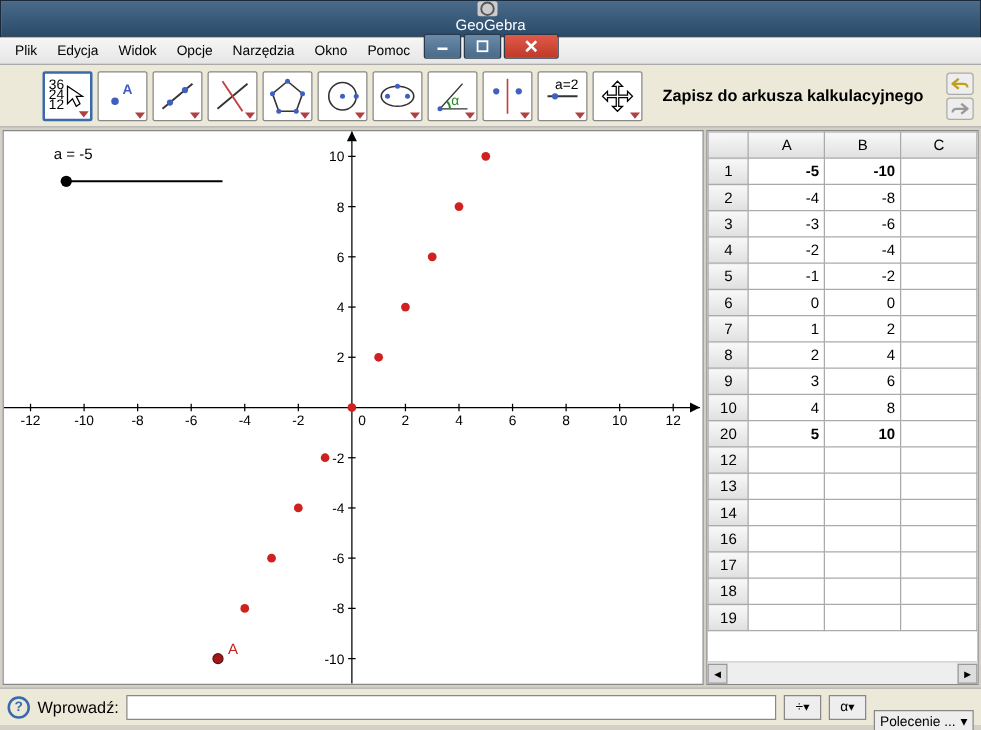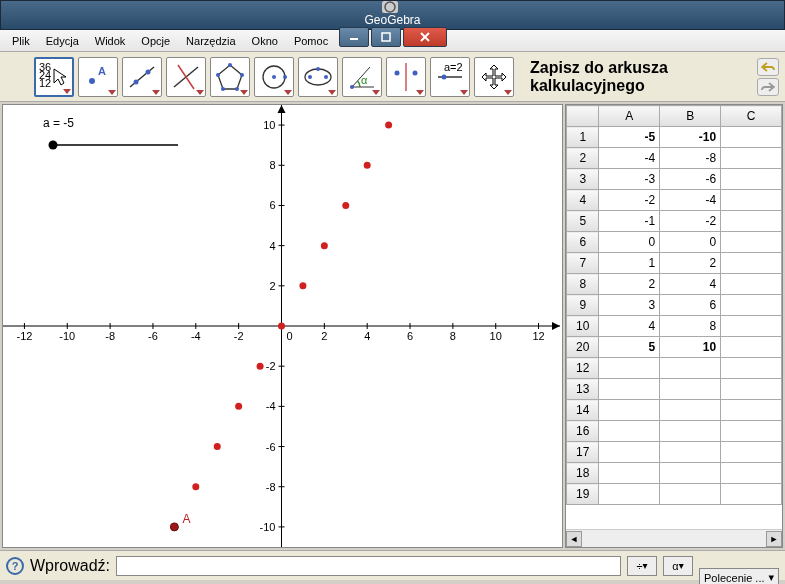--- a/index.html
+++ b/index.html
@@ -15,21 +15,21 @@
 
 
 .menubar { height: 22px; background: linear-gradient(to bottom, #f6f6f6, #e6e6e6); border-bottom: 1px solid #aaa; display: flex; align-items: center; padding: 0 4px; }
 .menu-item { padding: 3px 8px; cursor: default; }
 
 
 .toolbar { height: 50px; background: #ece9d8; border-bottom: 1px solid #aaa; display: flex; align-items: center; padding: 4px 6px; gap: 4px; }
 .tool-btn { width: 40px; height: 40px; background: #fff; border: 1px solid #888; border-radius: 2px; display: flex; align-items: center; justify-content: center; position: relative; cursor: default; }
 .tool-btn.selected { border: 2px solid #3a6aaa; }
 .tool-dd { position: absolute; bottom: 1px; right: 1px; width: 0; height: 0; border-left: 4px solid transparent; border-right: 4px solid transparent; border-top: 5px solid #b04040; }
-.tool-label { flex: 1; font-weight: bold; font-size: 16px; padding-left: 12px; }
+.tool-label { flex: 1; font-weight: bold; font-size: 13px; padding-left: 12px; }
 .side-btns { display: flex; flex-direction: column; gap: 2px; }
 .side-btn { width: 22px; height: 18px; background: #eee; border: 1px solid #aaa; border-radius: 3px; display: flex; align-items: center; justify-content: center; }
 
 
 .main { display: flex; height: 448px; }
 .graphics { flex: 1; background: #fff; border: 1px solid #888; margin: 2px; position: relative; overflow: hidden; }
 .spreadsheet { width: 218px; background: #fff; border: 1px solid #888; margin: 2px 2px 2px 0; display: flex; flex-direction: column; }
 
 
 .ss-grid { flex: 1; overflow: hidden; }
@@ -40,21 +40,21 @@
 .ss-table th.colhead { width: 60px; }
 .ss-table td { background: #fff; }
 .ss-table td.bold { font-weight: bold; }
 .ss-scroll { height: 18px; background: #eee; border-top: 1px solid #ccc; display: flex; align-items: center; }
 .ss-scroll-btn { width: 16px; height: 16px; background: #ddd; border: 1px solid #999; display: flex; align-items: center; justify-content: center; font-size: 9px; }
 .ss-scroll-track { flex: 1; }
 
 
 .inputbar { height: 30px; background: #ece9d8; border-top: 1px solid #aaa; display: flex; align-items: center; padding: 0 6px; gap: 6px; }
 .input-icon { width: 18px; height: 18px; border-radius: 50%; border: 2px solid #3a6aaa; color: #3a6aaa; display: flex; align-items: center; justify-content: center; font-weight: bold; font-size: 11px; }
-.input-label { font-size: 16px; }
+.input-label { font-size: 13px; }
 .input-field { flex: 1; height: 20px; border: 1px solid #888; background: #fff; padding: 0 4px; }
 .input-dd { width: 30px; height: 20px; border: 1px solid #888; background: #eee; display: flex; align-items: center; justify-content: center; font-size: 10px; }
 .input-cmd { width: 80px; height: 20px; border: 1px solid #888; background: #eee; display: flex; align-items: center; padding: 0 4px; font-size: 11px; margin-top: 24px; }
 
 
 .axis-text { font-size: 11px; fill: #000; }
 .point-label { font-size: 12px; fill: #c02020; }
 .slider-text { font-size: 12px; fill: #000; }
 </style>
 </head>

